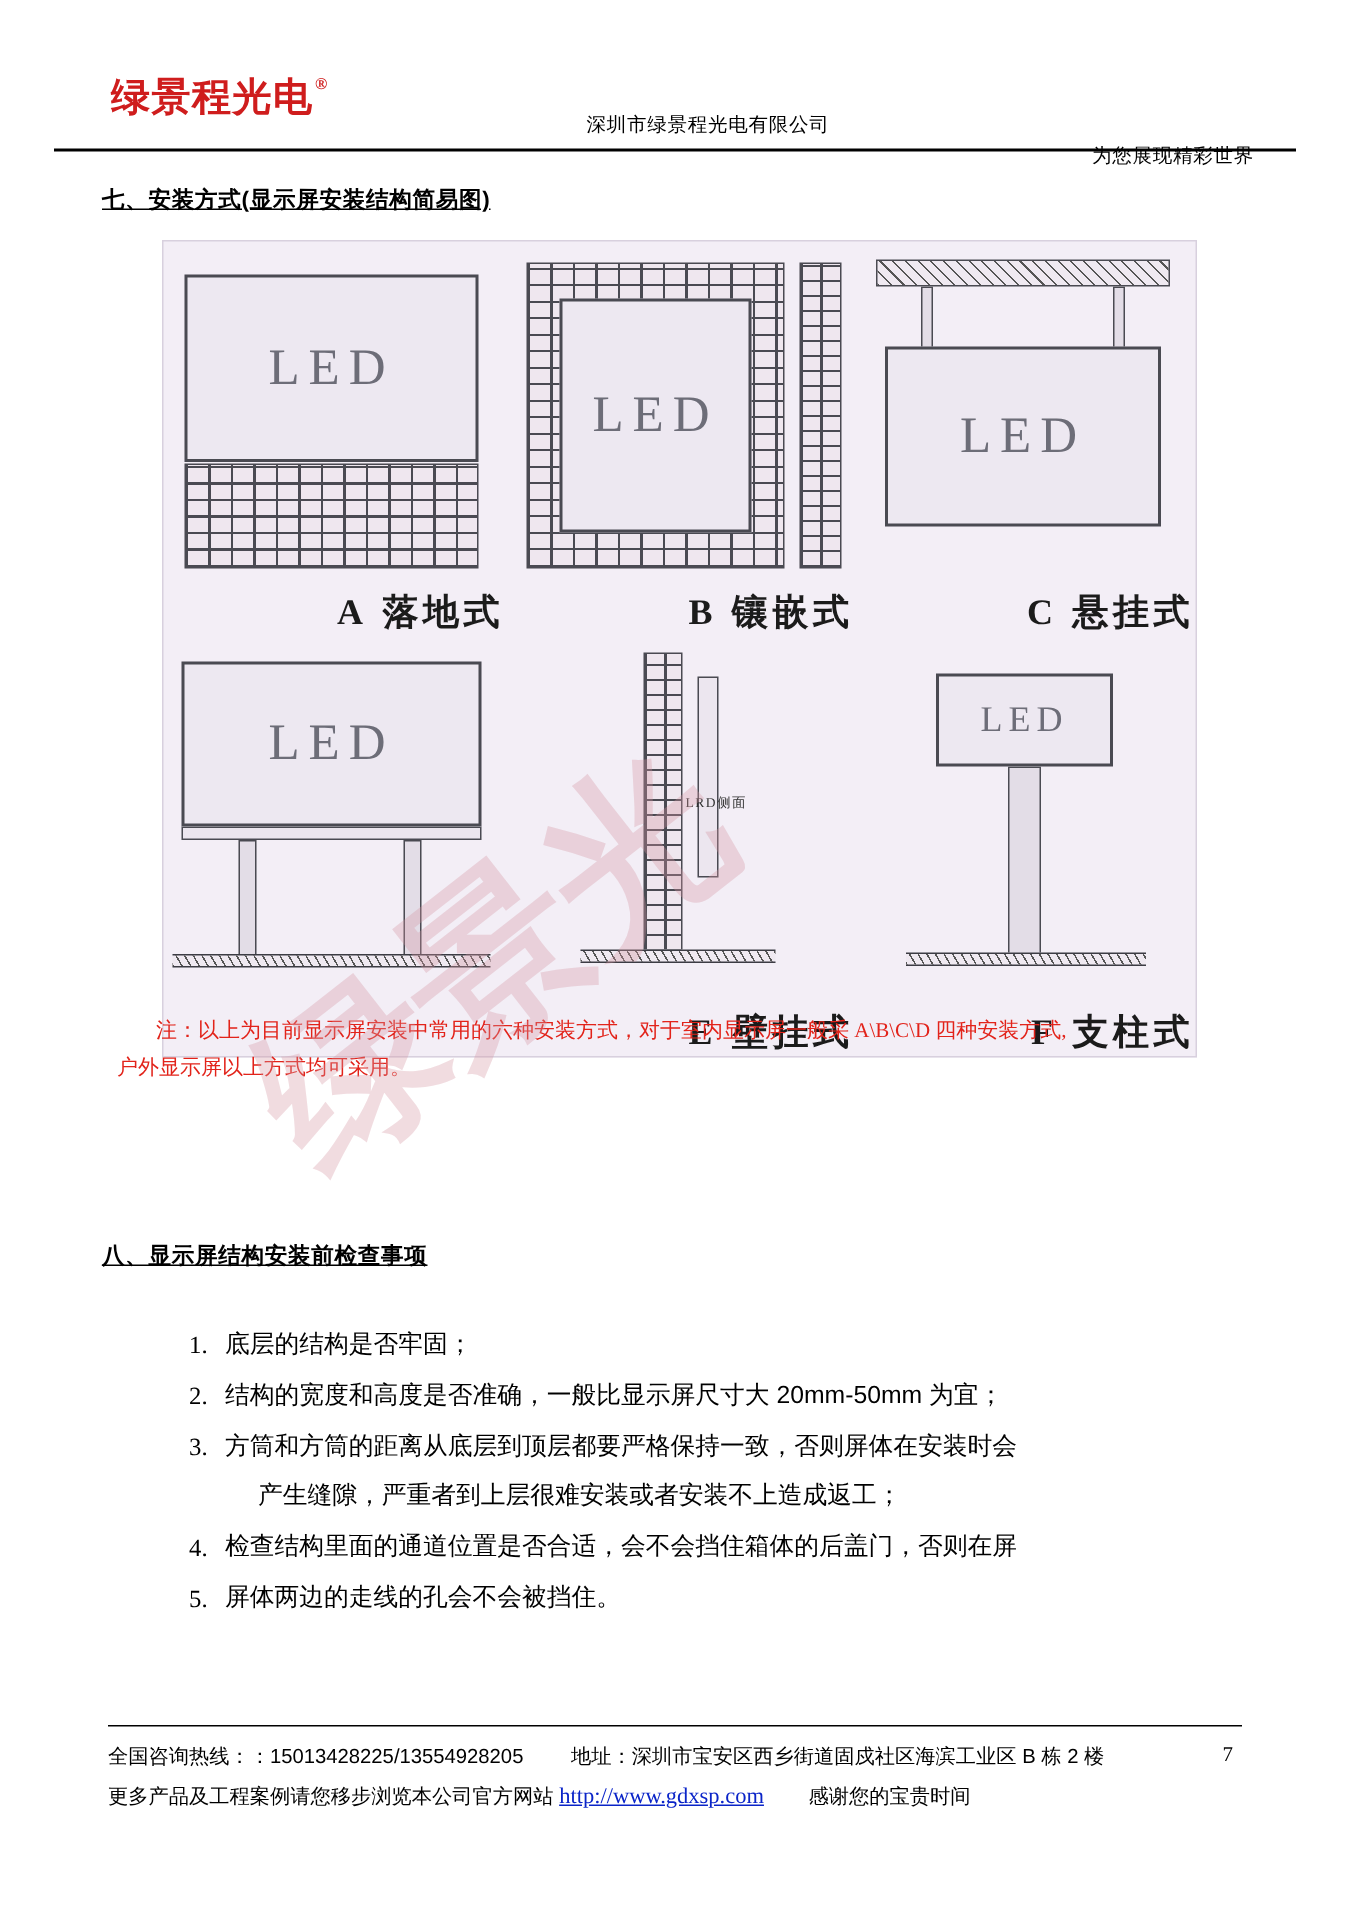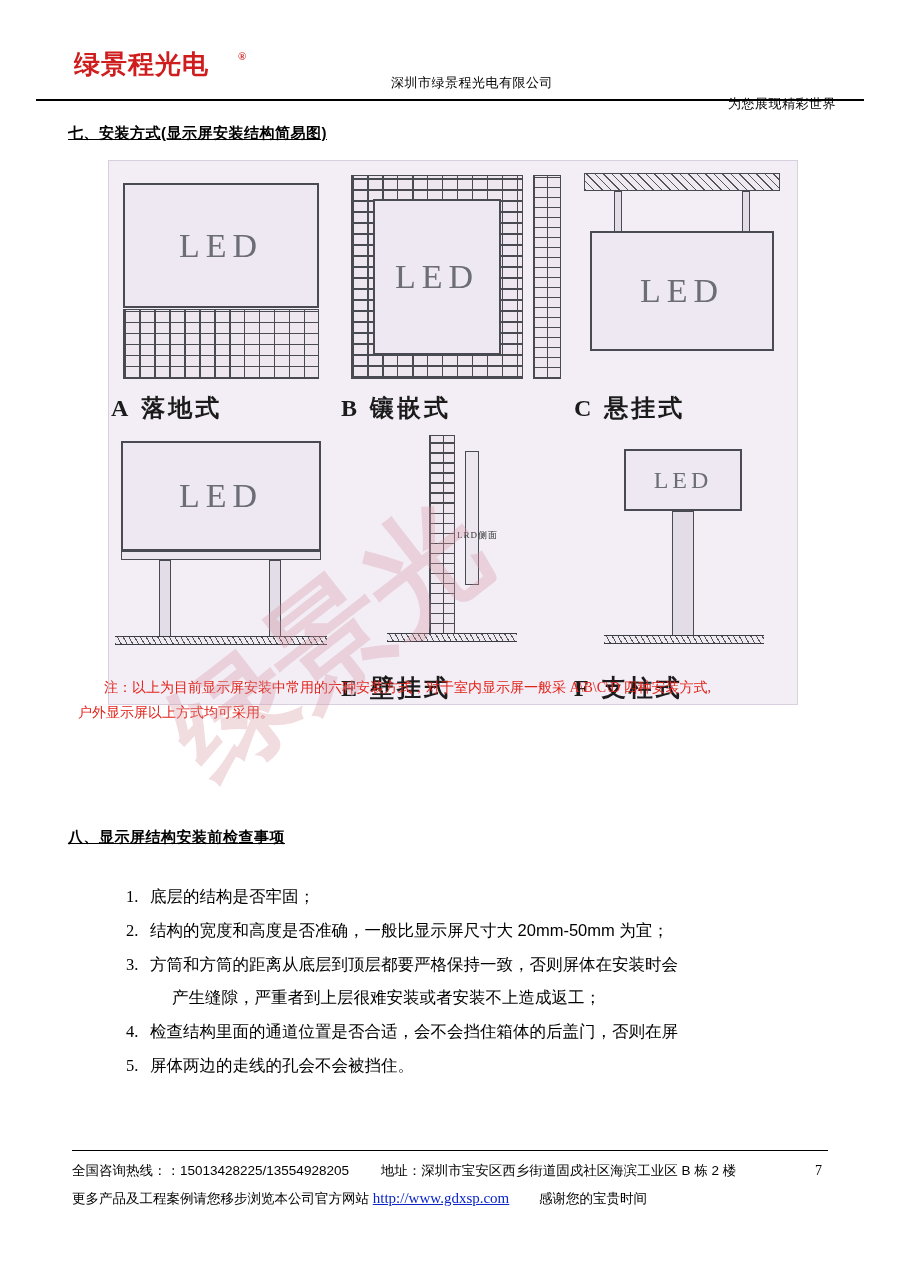--- a/index.html
+++ b/index.html
@@ -25,21 +25,20 @@
     left: 36px;
     right: 36px;
     height: 56px;
   }
   .logo-wrap {
     position: absolute;
     left: 38px;
     top: 8px;
     display: flex;
     align-items: flex-start;
-    gap: 28px;
   }
   .logo-text {
     font-family: "Liberation Serif", serif;
     font-weight: bold;
     font-size: 26px;
     color: #cf1d1d;
     letter-spacing: 1px;
     line-height: 1;
   }
   .logo-reg {
@@ -112,21 +111,21 @@
   }
   .c1 { left: 2px;   width: 225px; }
   .c2 { left: 232px; width: 228px; }
   .c3 { left: 465px; width: 222px; }
 
   .label {
     position: absolute;
     bottom: 2px;
     left: 0;
     width: 100%;
-    text-align: left;
+    text-align: right;
     font-family: "Liberation Sans", sans-serif;
     font-weight: bold;
     font-size: 24px;
     letter-spacing: 3px;
     color: #1b1b1b;
   }
   .label .ltr {
     font-family: "Liberation Serif", serif;
     margin-right: 10px;
   }

